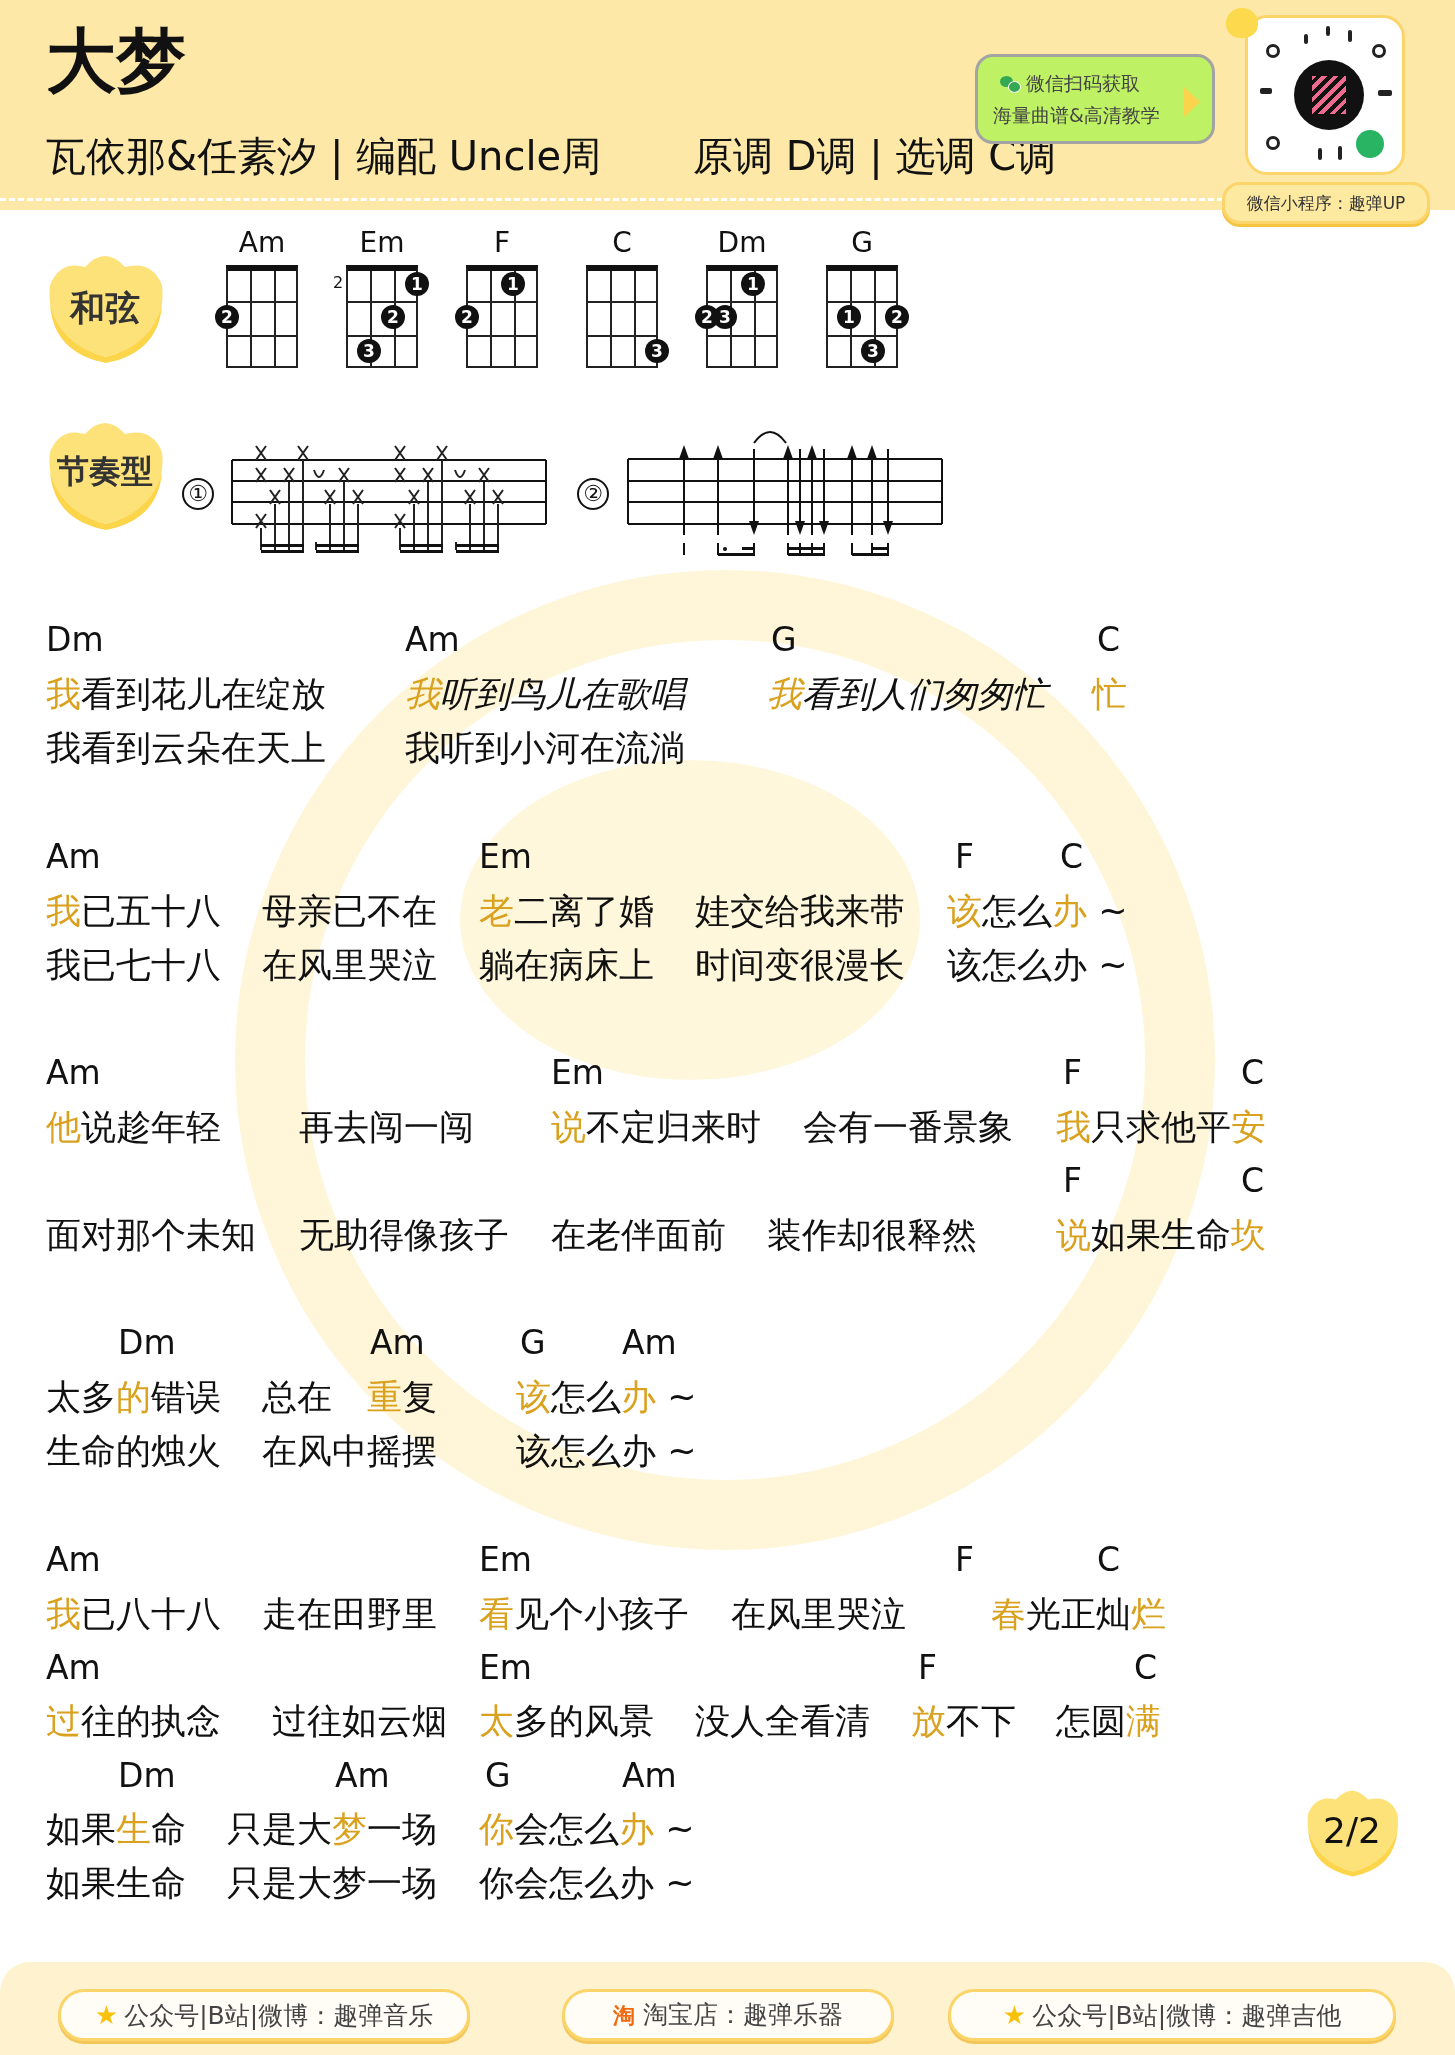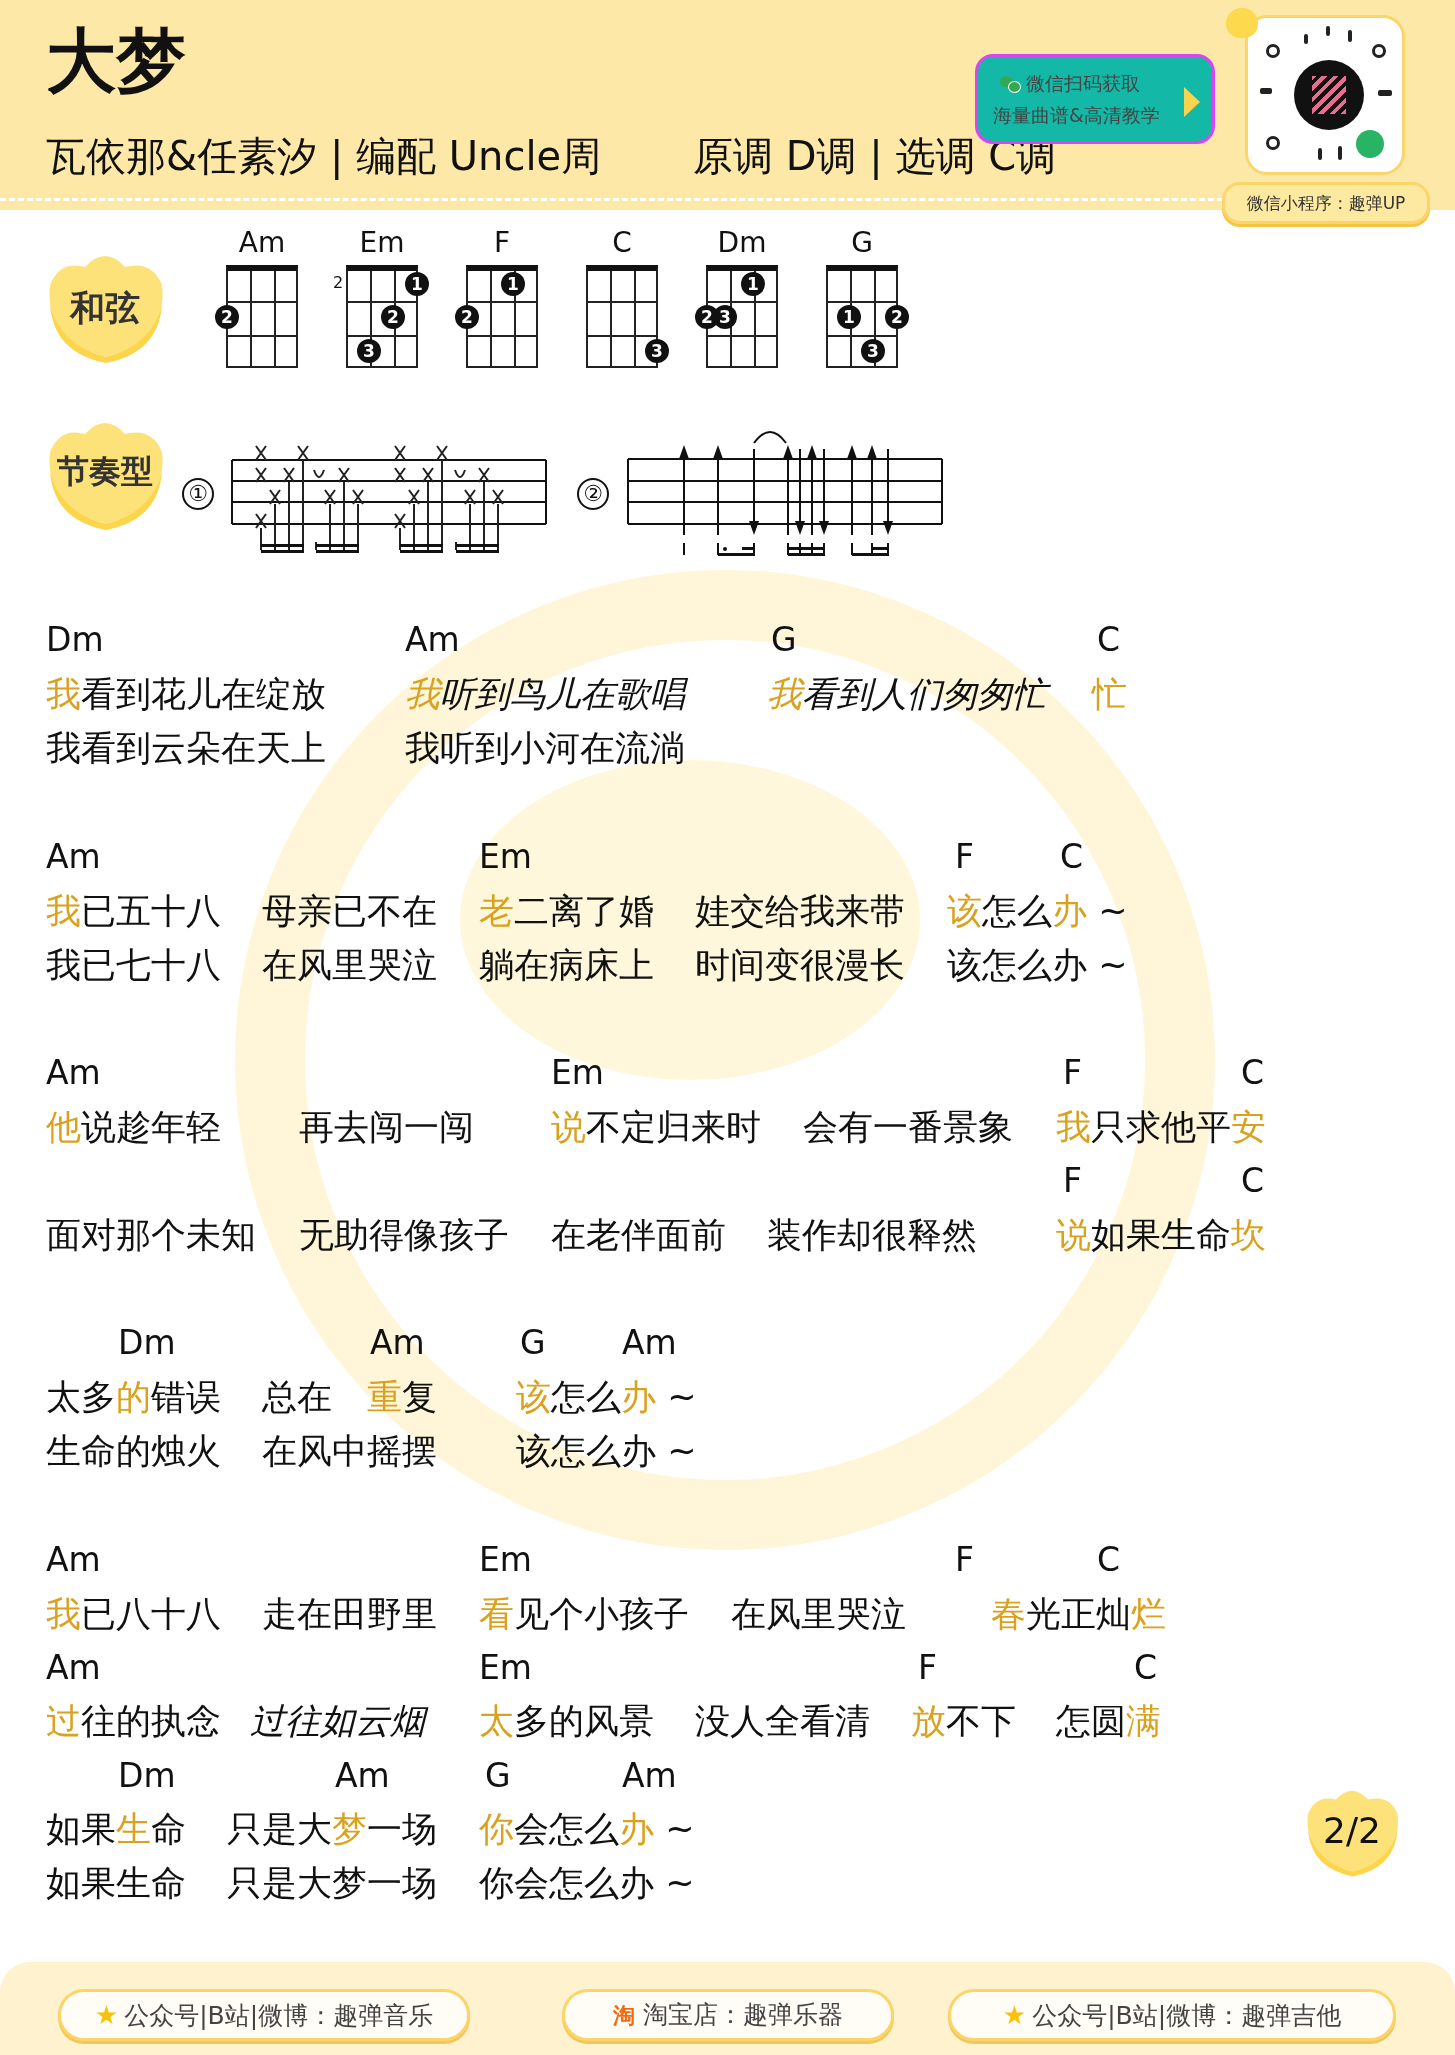--- a/index.html
+++ b/index.html
@@ -4,21 +4,21 @@
 <style>
   * { box-sizing: border-box; margin: 0; padding: 0; }
   html, body { width: 1455px; height: 2055px; background: #ffffff; overflow: hidden; }
   body { position: relative; font-family: "DejaVu Sans", "Liberation Sans", sans-serif; color: #111; }
 
   .header { position: absolute; left: 0; top: 0; width: 1455px; height: 210px; background: #fde8a8; }
   .header-dash { position: absolute; left: 0; top: 198px; width: 1250px; height: 0; border-top: 3px dashed #ffffff; }
   .title { position: absolute; left: 46px; top: 26px; font-size: 70px; font-weight: bold; color: #111; line-height: 1; }
   .subtitle { position: absolute; top: 136px; font-size: 40px; color: #111; line-height: 1; white-space: nowrap; }
 
-  .promo { position: absolute; left: 975px; top: 54px; width: 240px; height: 90px; background: #14b8a6; border: 3px solid #d946ef; border-radius: 18px; }
+  .promo { position: absolute; left: 975px; top: 54px; width: 240px; height: 90px; background: #bef264; border: 3px solid #a3a3a3; border-radius: 18px; }
   .promo-line { position: absolute; left: 15px; font-size: 19px; color: #444; white-space: nowrap; }
   .promo-arrow { position: absolute; right: 12px; top: 30px; width: 0; height: 0; border-top: 15px solid transparent; border-bottom: 15px solid transparent; border-left: 16px solid #fcd34d; }
   .wechat-icon { display: inline-block; width: 20px; height: 16px; margin-right: 6px; vertical-align: -2px; position: relative; }
   .wechat-icon::before { content: ""; position: absolute; left: 0; top: 0; width: 13px; height: 11px; border-radius: 50%; background: #34a853; }
   .wechat-icon::after { content: ""; position: absolute; left: 8px; top: 5px; width: 11px; height: 10px; border-radius: 50%; background: #34a853; border: 1px solid #fffdf5; }
 
   .qr-bubble { position: absolute; left: 1226px; top: 8px; width: 32px; height: 30px; background: #fcd94d; border-radius: 50% 50% 45% 45%; }
   .qr-card { position: absolute; left: 1245px; top: 15px; width: 160px; height: 160px; background: #fff; border: 3px solid #fcd56a; border-radius: 22px; }
   .qr-center { position: absolute; left: 46px; top: 42px; width: 70px; height: 70px; background: #111; border-radius: 50%; }
   .qr-logo { position: absolute; left: 18px; top: 16px; width: 34px; height: 38px; background: repeating-linear-gradient(-45deg, #ef6a8f 0 4px, transparent 4px 8px); }
@@ -390,21 +390,21 @@
     <span class="seg" style="left:947px;margin-left:44px;"><span class="hl">春</span><span>光正灿</span><span class="hl">烂</span></span>
   </div>
   <div class="lyric-line" style="top:1646px;">
     <span class="chordtxt" style="left:46px;">Am</span>
     <span class="chordtxt" style="left:479px;">Em</span>
     <span class="chordtxt" style="left:918px;">F</span>
     <span class="chordtxt" style="left:1134px;">C</span>
   </div>
   <div class="lyric-line" style="top:1699px;">
     <span class="seg" style="left:46px;"><span class="hl">过</span><span>往的执念</span></span>
-    <span class="seg" style="left:250px;font-style:italic;"><span>过往如云烟</span></span>
+    <span class="seg" style="left:272px;"><span>过往如云烟</span></span>
     <span class="seg" style="left:479px;"><span class="hl">太</span><span>多的风景</span></span>
     <span class="seg" style="left:695px;"><span>没人全看清</span></span>
     <span class="seg" style="left:911px;"><span class="hl">放</span><span>不下</span></span>
     <span class="seg" style="left:1056px;"><span>怎圆</span><span class="hl">满</span></span>
   </div>
   <div class="lyric-line" style="top:1754px;">
     <span class="chordtxt" style="left:118px;">Dm</span>
     <span class="chordtxt" style="left:335px;">Am</span>
     <span class="chordtxt" style="left:485px;">G</span>
     <span class="chordtxt" style="left:622px;">Am</span>

